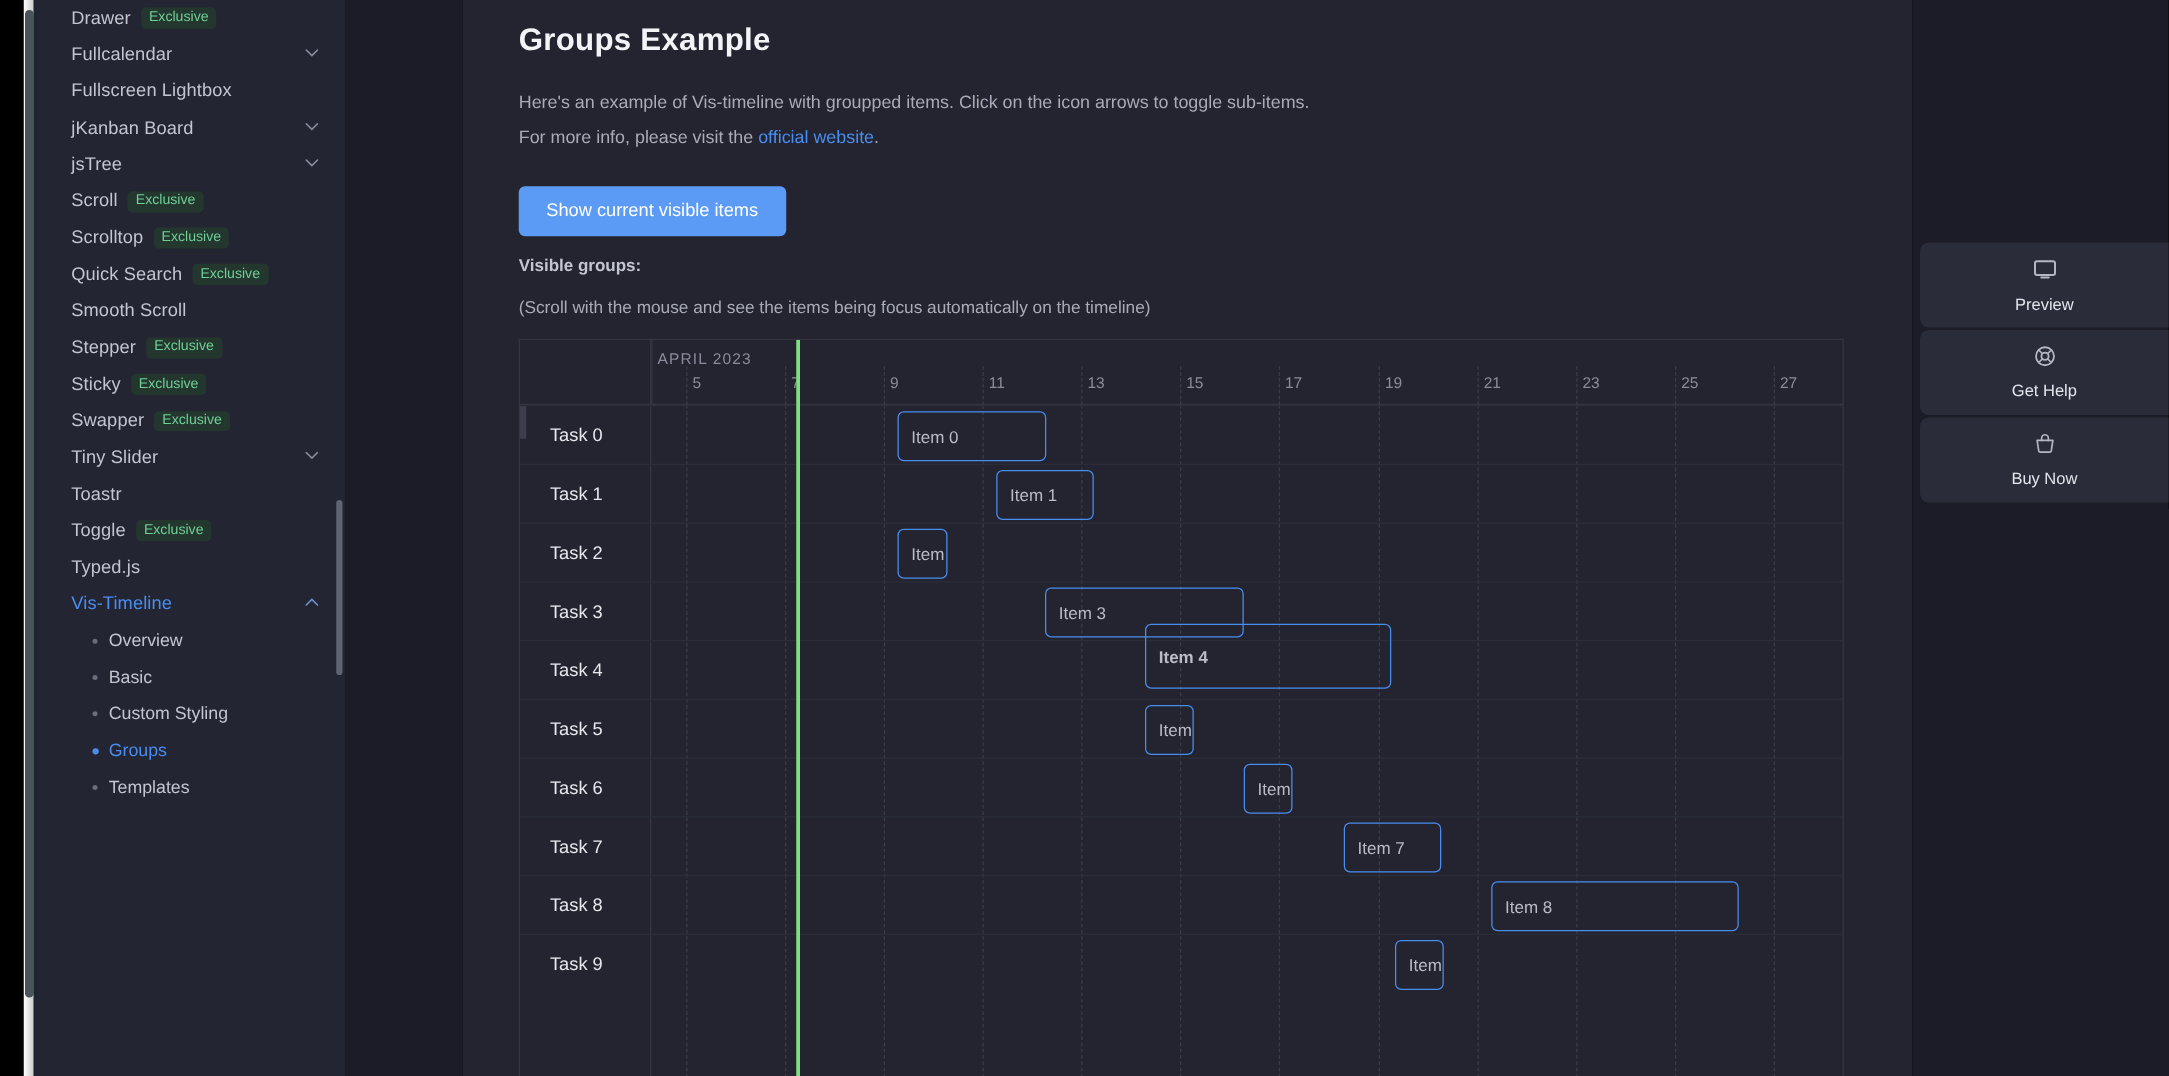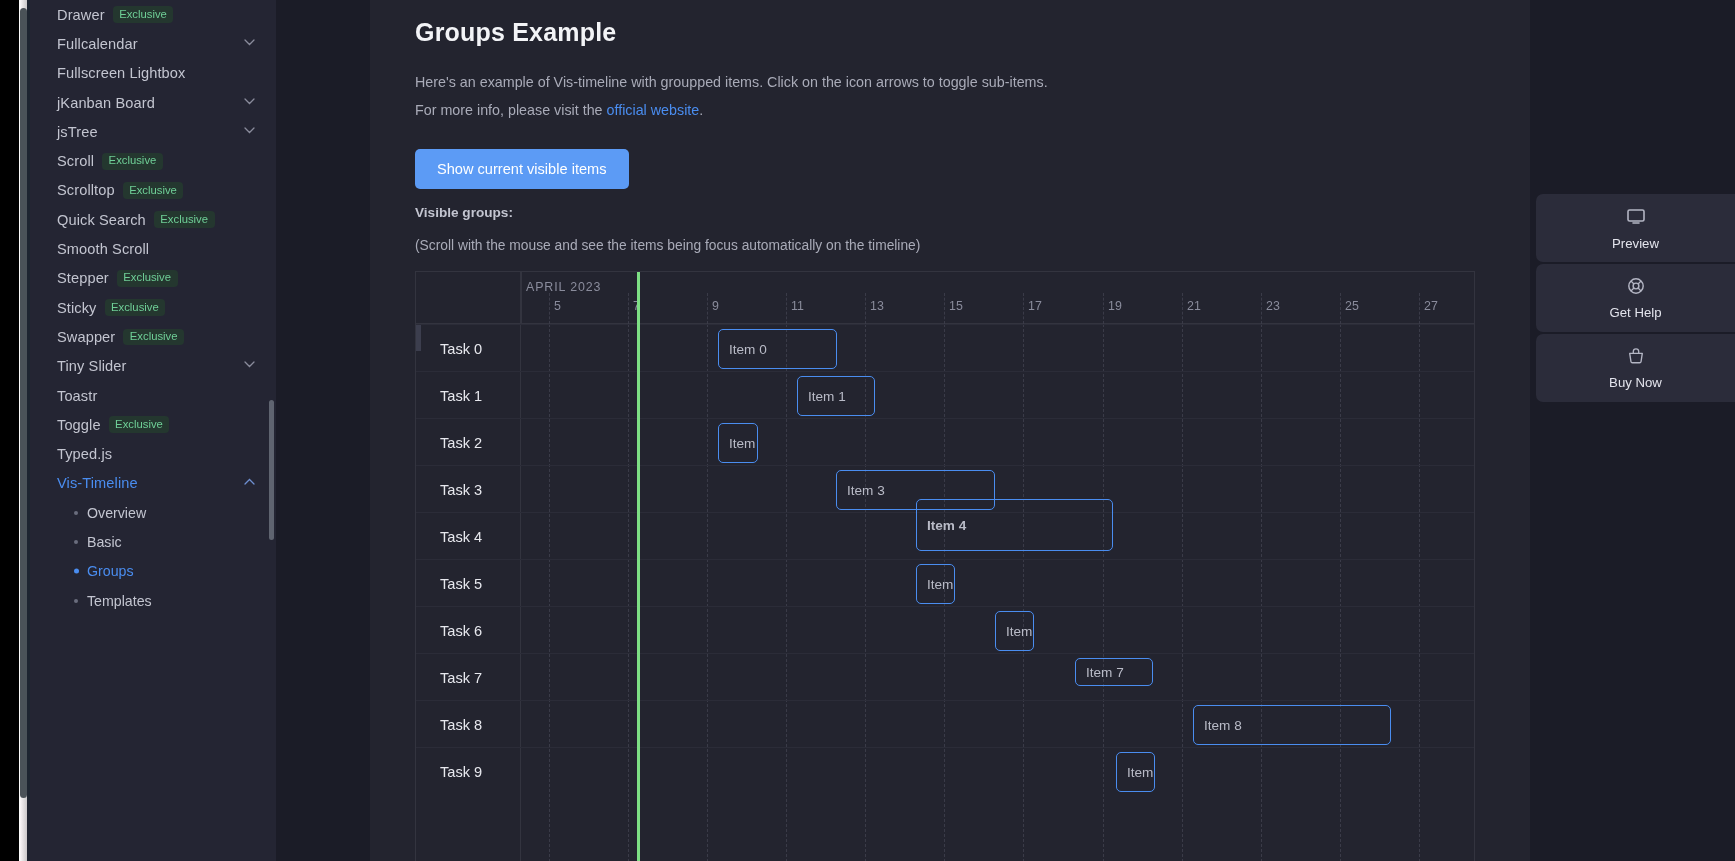--- a/index.html
+++ b/index.html
@@ -251,20 +251,24 @@
             </svg>
           </span>
         </div>
         <div class="sub-row">
           <span class="dot"></span>
           <span class="lbl">Overview</span>
         </div>
         <div class="sub-row">
           <span class="dot"></span>
           <span class="lbl">Basic</span>
+        </div>
+        <div class="sub-row">
+          <span class="dot"></span>
+          <span class="lbl">Custom Styling</span>
         </div>
         <div class="sub-row active">
           <span class="dot"></span>
           <span class="lbl">Groups</span>
         </div>
         <div class="sub-row">
           <span class="dot"></span>
           <span class="lbl">Templates</span>
         </div>
       </div>
@@ -367,21 +371,21 @@
           </div>
           <div class="tl-item" style="left: 500px; width: 197px; height: 52px; top: 227px; font-weight: bold;">
             <span>Item 4</span>
           </div>
           <div class="tl-item" style="left: 500px; width: 39px; height: 40px; top: 292px;">
             <span>Item</span>
           </div>
           <div class="tl-item" style="left: 579px; width: 39px; height: 40px; top: 339px;">
             <span>Item</span>
           </div>
-          <div class="tl-item" style="left: 659px; width: 78px; height: 28px; top: 386px;">
+          <div class="tl-item" style="left: 659px; width: 78px; height: 40px; top: 386px;">
             <span>Item 7</span>
           </div>
           <div class="tl-item" style="left: 777px; width: 198px; height: 40px; top: 433px;">
             <span>Item 8</span>
           </div>
           <div class="tl-item" style="left: 700px; width: 39px; height: 40px; top: 480px;">
             <span>Item</span>
           </div>
         </div>
       <div class="tl-current" id="tl-current" style="left: 221px;"></div>

